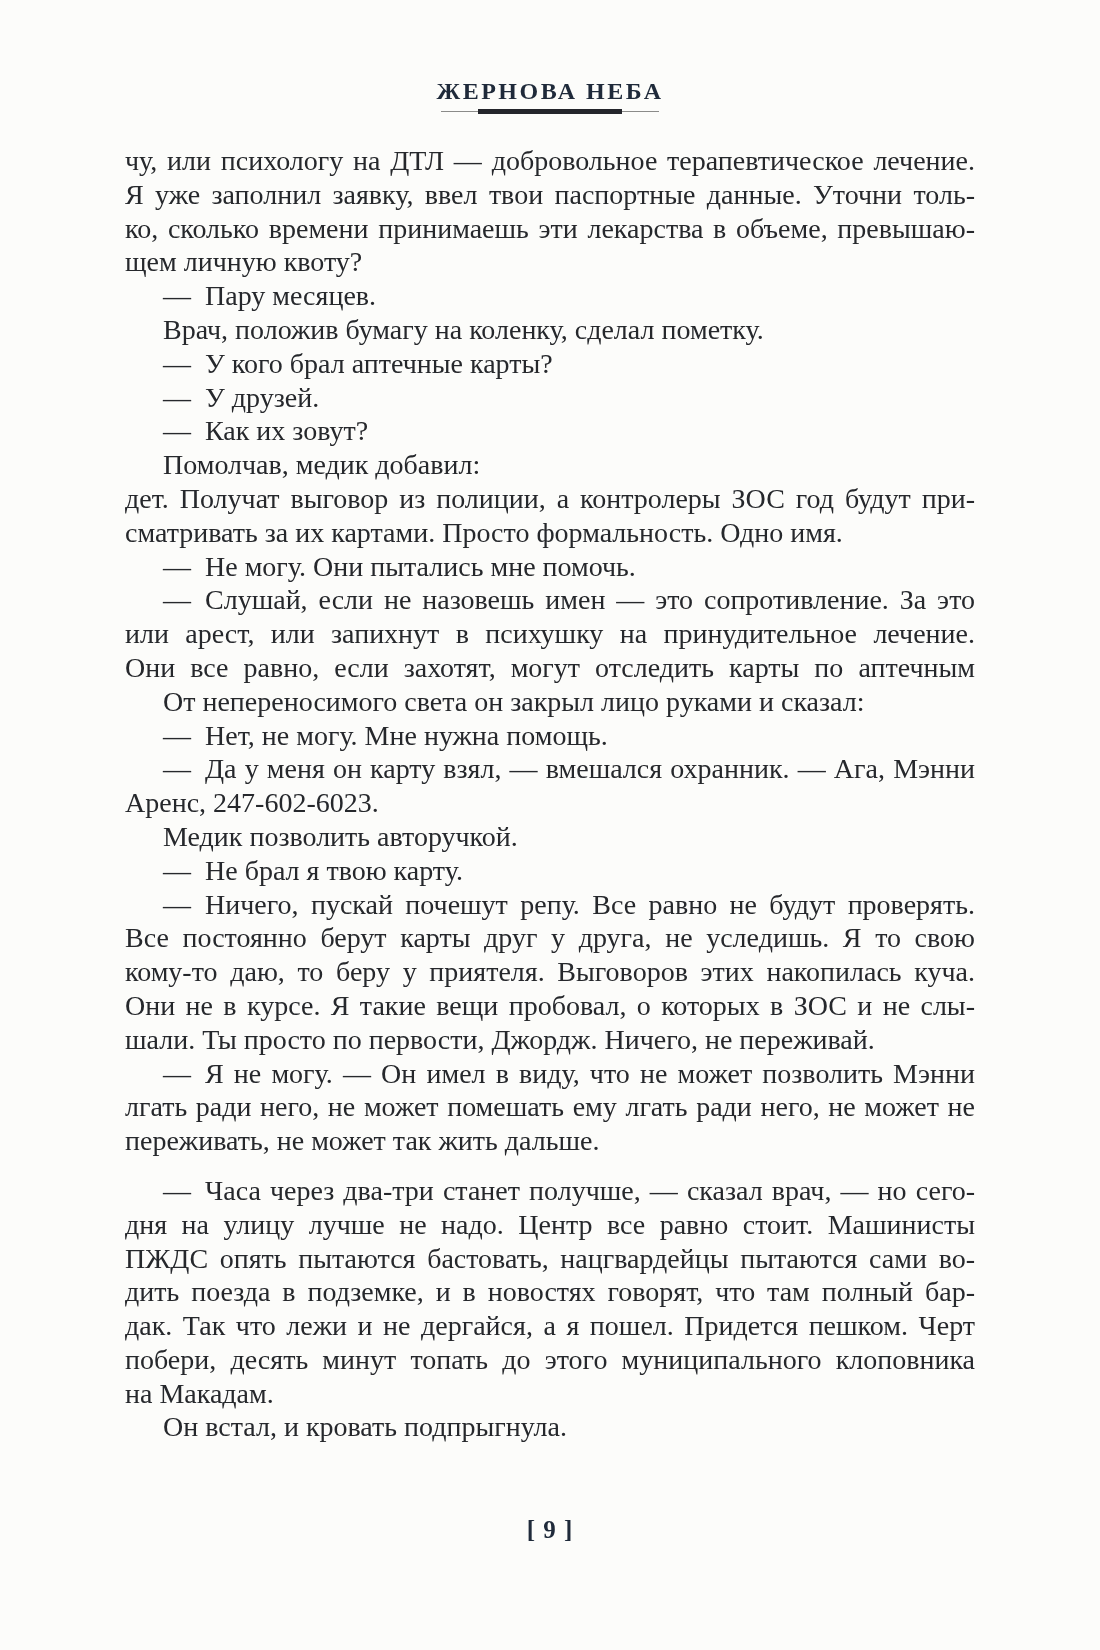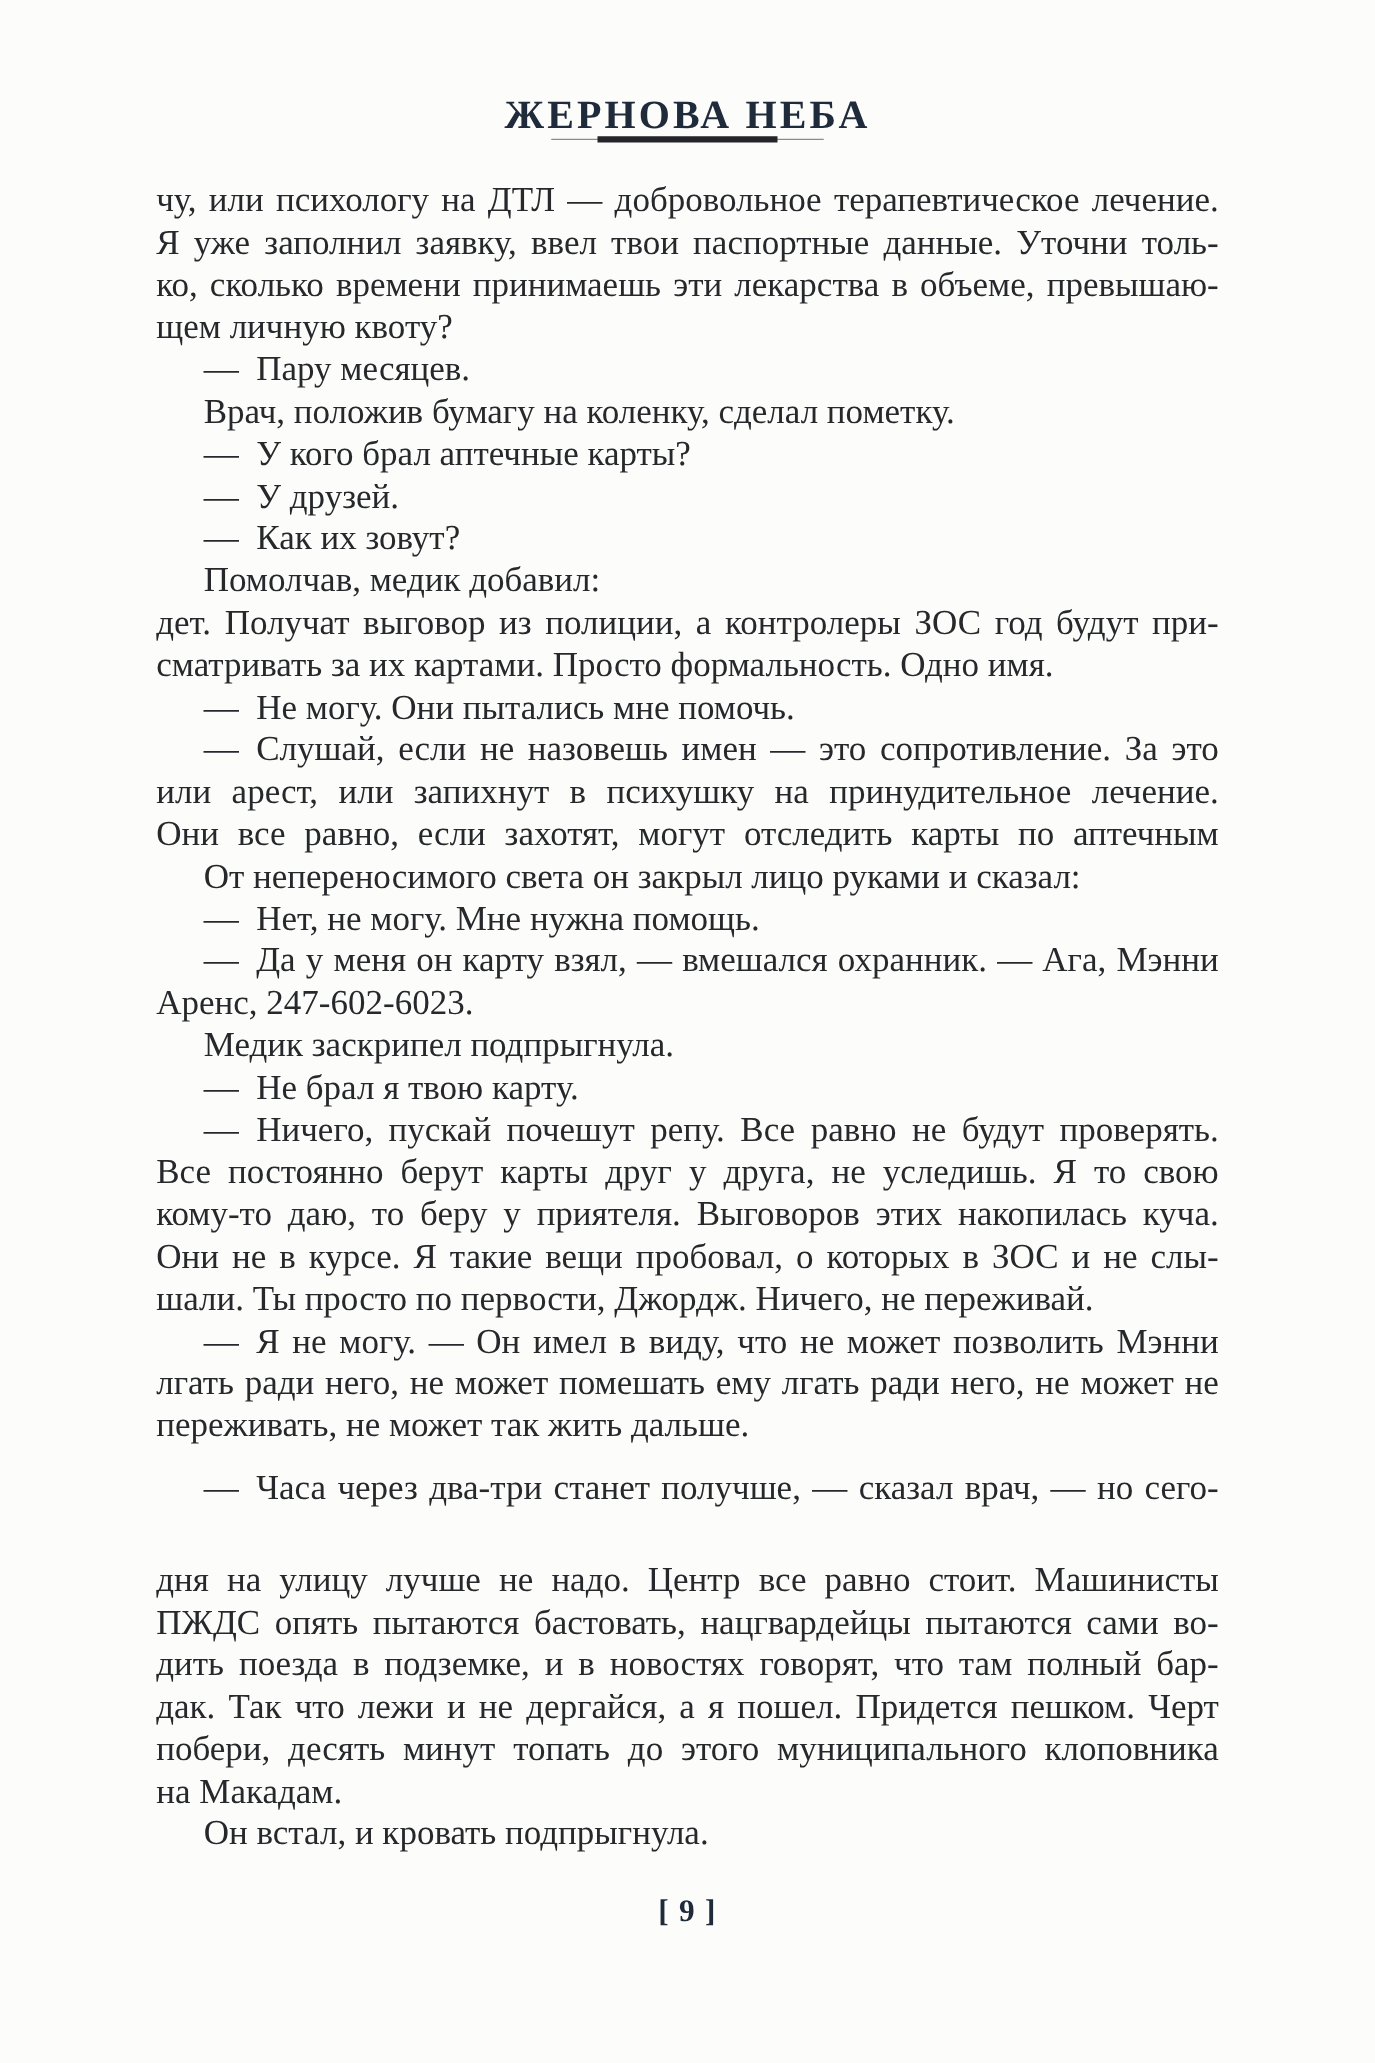--- a/index.html
+++ b/index.html
@@ -18,21 +18,21 @@
   }
   .page{
     position:relative;
     width:1100px;height:1650px;
     background:var(--bg);
   }
   .running-head{
     position:absolute;
     top:79px;left:0;width:100%;
     text-align:center;
-    font-size:32px;line-height:24px;
+    font-size:24px;line-height:24px;
     font-weight:700;
     letter-spacing:2.5px;
     color:var(--head-ink);
   }
   .head-rule{
     position:absolute;
     top:109px;left:50%;
     transform:translateX(-50%);
     width:218px;height:6px;
   }
@@ -94,32 +94,32 @@
       <div class="line just" style="word-spacing: 3.92188px;"><span>дет. Получат выговор из полиции, а контролеры ЗОС год будут при-</span></div>
       <div class="line"><span>сматривать за их картами. Просто формальность. Одно имя.</span></div>
       <div class="line indent"><span>— Не могу. Они пытались мне помочь.</span></div>
       <div class="line indent just" style="word-spacing: 3.89757px;"><span>— Слушай, если не назовешь имен — это сопротивление. За это</span></div>
       <div class="line just" style="word-spacing: 9.3457px;"><span>или арест, или запихнут в психушку на принудительное лечение.</span></div>
       <div class="line just" style="word-spacing: 8.02778px;"><span>Они все равно, если захотят, могут отследить карты по аптечным</span></div>
       <div class="line indent"><span>От непереносимого света он закрыл лицо руками и сказал:</span></div>
       <div class="line indent"><span>— Нет, не могу. Мне нужна помощь.</span></div>
       <div class="line indent just" style="word-spacing: 1.14062px;"><span>— Да у меня он карту взял, — вмешался охранник. — Ага, Мэнни</span></div>
       <div class="line"><span>Аренс, 247-602-6023.</span></div>
-      <div class="line indent"><span>Медик заскрипел подпрыгнула.</span></div>
+      <div class="line indent"><span>Медик позволить авторучкой.</span></div>
       <div class="line indent"><span>— Не брал я твою карту.</span></div>
       <div class="line indent just" style="word-spacing: 5.39258px;"><span>— Ничего, пускай почешут репу. Все равно не будут проверять.</span></div>
       <div class="line just" style="word-spacing: 6.625px;"><span>Все постоянно берут карты друг у друга, не уследишь. Я то свою</span></div>
       <div class="line just" style="word-spacing: 5.67014px;"><span>кому-то даю, то беру у приятеля. Выговоров этих накопилась куча.</span></div>
       <div class="line just" style="word-spacing: 3.38616px;"><span>Они не в курсе. Я такие вещи пробовал, о которых в ЗОС и не слы-</span></div>
       <div class="line"><span>шали. Ты просто по первости, Джордж. Ничего, не переживай.</span></div>
       <div class="line indent just" style="word-spacing: 3.14714px;"><span>— Я не могу. — Он имел в виду, что не может позволить Мэнни</span></div>
       <div class="line just" style="word-spacing: 1.61458px;"><span>лгать ради него, не может помешать ему лгать ради него, не может не</span></div>
       <div class="line"><span>переживать, не может так жить дальше.</span></div>
       <div class="line indent just" style="word-spacing: 2.10312px; margin-top: 16px;"><span>— Часа через два-три станет получше, — сказал врач, — но сего-</span></div>
-      <div class="line just" style="word-spacing: 7.48281px; margin-top: 40px;"><span>дня на улицу лучше не надо. Центр все равно стоит. Машинисты</span></div>
+      <div class="line just" style="word-spacing: 7.48281px;"><span>дня на улицу лучше не надо. Центр все равно стоит. Машинисты</span></div>
       <div class="line just" style="word-spacing: 4.64732px;"><span>ПЖДС опять пытаются бастовать, нацгвардейцы пытаются сами во-</span></div>
       <div class="line just" style="word-spacing: 4.90483px;"><span>дить поезда в подземке, и в новостях говорят, что там полный бар-</span></div>
       <div class="line just" style="word-spacing: 3.54036px;"><span>дак. Так что лежи и не дергайся, а я пошел. Придется пешком. Черт</span></div>
       <div class="line just" style="word-spacing: 7.20759px;"><span>побери, десять минут топать до этого муниципального клоповника</span></div>
       <div class="line"><span>на Макадам.</span></div>
       <div class="line indent"><span>Он встал, и кровать подпрыгнула.</span></div>
     </main>
 
   <div class="folio">[ 9 ]</div>
 

